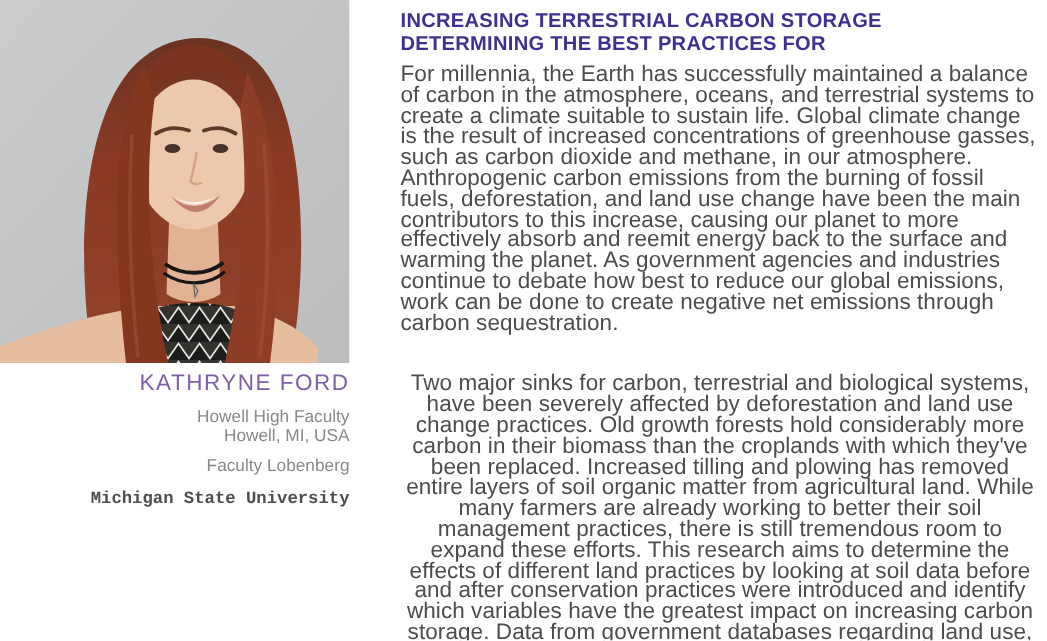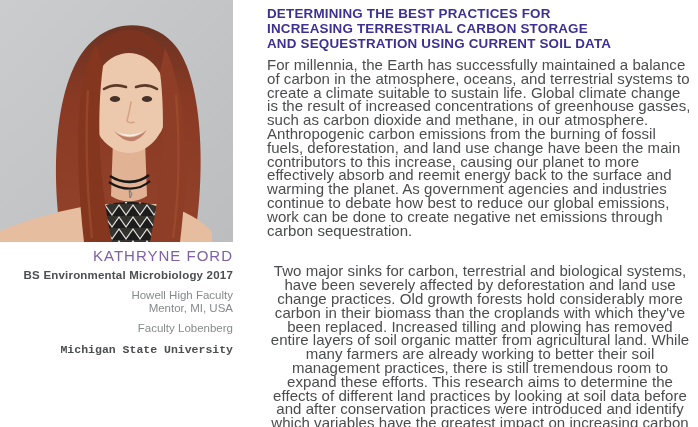--- a/index.html
+++ b/index.html
@@ -103,38 +103,36 @@
       <path d="M96,44 C 76,78 74,150 84,242 L 112,242 C 99,180 96,118 103,66 Z" fill="#84361f"></path>
       <path d="M165,48 C 186,90 190,165 180,242 L 150,242 C 163,178 166,120 160,72 Z" fill="#8e3d26"></path>
 
       <path d="M88,90 C 85,140 87,190 92,238" stroke="#a2512f" stroke-width="2.4" fill="none" opacity="0.6"></path>
       <path d="M176,95 C 180,145 179,195 173,238" stroke="#a2512f" stroke-width="2.4" fill="none" opacity="0.6"></path>
     </svg>
   </div>
 
   <div class="sidebar">
     <div class="name">KATHRYNE FORD</div>
-    <div class="degree">BS Environmental Microbiology 2017</div>
 
     <div class="group">
       <div>Howell High Faculty</div>
-      <div>Mentor, MI, USA</div>
+      <div>Howell, MI, USA</div>
     </div>
 
 
     <div class="group">
       <div>Faculty Lobenberg</div>
     </div>
 
     <div class="university">Michigan State University</div>
   </div>
 
   <div class="main">
     <h1 class="title">
+      <span>INCREASING TERRESTRIAL CARBON STORAGE</span>
       <span>DETERMINING THE BEST PRACTICES FOR</span>
-      <span>INCREASING TERRESTRIAL CARBON STORAGE</span>
-      <span>AND SEQUESTRATION USING CURRENT SOIL DATA</span>
     </h1>
     <p class="para para1">For millennia, the Earth has successfully maintained a balance of carbon in the atmosphere, oceans, and terrestrial systems to create a climate suitable to sustain life. Global climate change is the result of increased concentrations of greenhouse gasses, such as carbon dioxide and methane, in our atmosphere. Anthropogenic carbon emissions from the burning of fossil fuels, deforestation, and land use change have been the main contributors to this increase, causing our planet to more effectively absorb and reemit energy back to the surface and warming the planet. As government agencies and industries continue to debate how best to reduce our global emissions, work can be done to create negative net emissions through carbon sequestration.</p>
     <p class="para para2">Two major sinks for carbon, terrestrial and biological systems, have been severely affected by deforestation and land use change practices. Old growth forests hold considerably more carbon in their biomass than the croplands with which they've been replaced. Increased tilling and plowing has removed entire layers of soil organic matter from agricultural land. While many farmers are already working to better their soil management practices, there is still tremendous room to expand these efforts. This research aims to determine the effects of different land practices by looking at soil data before and after conservation practices were introduced and identify which variables have the greatest impact on increasing carbon storage. Data from government databases regarding land use, soil properties, and agricultural practices will be analyzed using the Mahalanobis-Taguchi System. Working to increase soil organic content and carbon biomass will both reduce carbon emissions and create a sink for an estimated additional 150 to 430 Mton of carbon each year in the US alone.</p>
   </div>
 
 </div>
 
 </body></html>

